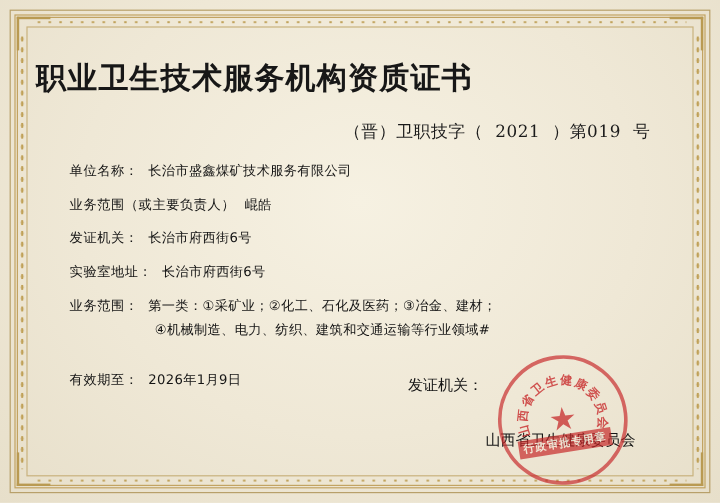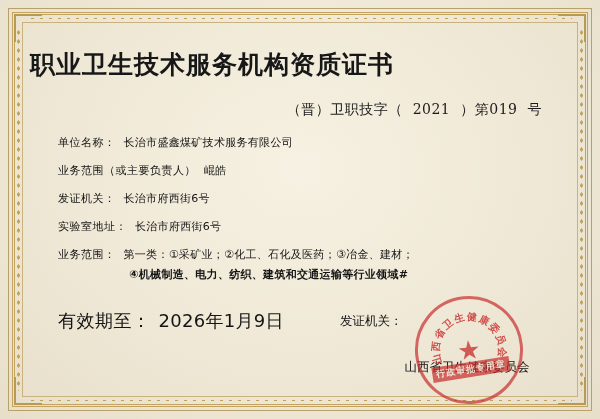--- a/index.html
+++ b/index.html
@@ -92,25 +92,25 @@
   }
   .label{
     white-space:nowrap;
     letter-spacing:0.5px;
   }
   .value{
     margin-left:8px;
     letter-spacing:0.3px;
   }
   .scope .value{max-width:420px;text-align:center;}
-  .scope-l2{margin-top:4px;font-weight:bold;}
+  .scope-l2{margin-top:4px;}
   .valid{
     margin-top:26px;
     padding-left:28px;
-    font-size:18px;
+    font-size:11px;
     color:#141414;
     display:flex;
   }
   .issuer{
     position:absolute;
     left:310px;
     bottom:10px;
     font-size:12.5px;
     color:#141414;
     line-height:1.9;

